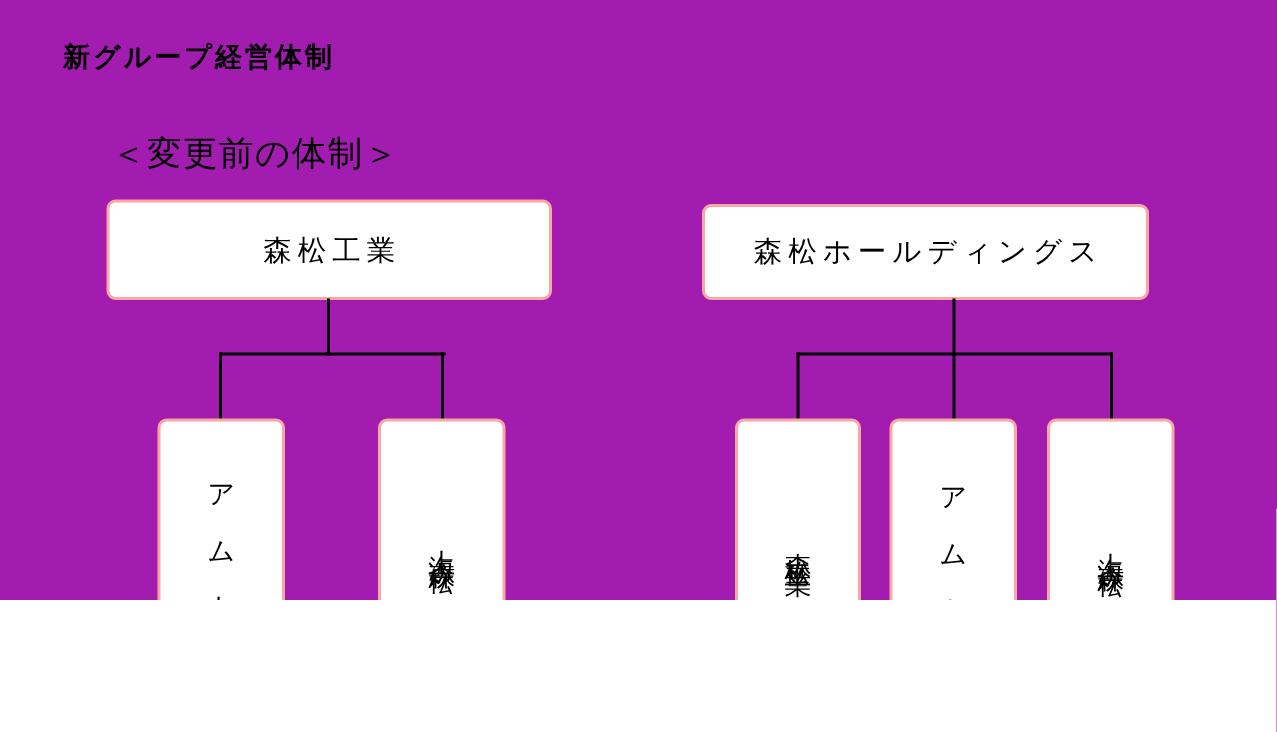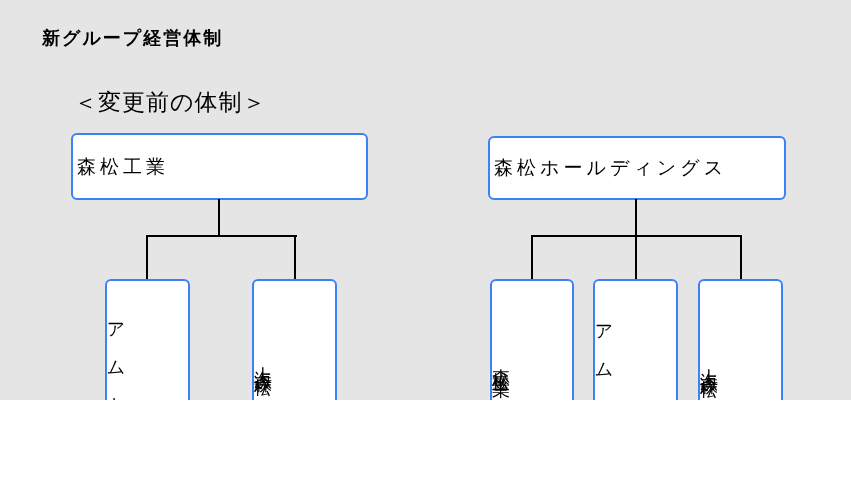--- a/index.html
+++ b/index.html
@@ -4,21 +4,21 @@
 <style>
   html, body {
     margin: 0;
     padding: 0;
     background: #ffffff;
   }
   .canvas {
     position: relative;
     width: 851px;
     height: 400px;
-    background: #e5e5e5;
+    background: #a21caf;
     color: #000000;
     font-family: "Liberation Serif", "DejaVu Serif", serif;
     overflow: hidden;
   }
   .title {
     position: absolute;
     left: 42px;
     top: 26px;
     font-family: "Liberation Sans", "DejaVu Sans", sans-serif;
     font-weight: 700;
@@ -31,34 +31,35 @@
     font-size: 23px;
     letter-spacing: 1px;
     white-space: nowrap;
   }
   .h-before { left: 74px;  top: 87px; }
   .h-after  { left: 486px; top: 88px; }
 
   .box {
     position: absolute;
     box-sizing: border-box;
-    border: 2px solid #3b82f6;
+    border: 2px solid #fca5a5;
     border-radius: 6px;
     background: #ffffff;
     display: flex;
     align-items: center;
+    justify-content: center;
   }
   .parent { font-size: 19px; }
   .parent .label-h {
     letter-spacing: 4px;
     margin-left: 4px; 
     white-space: nowrap;
   }
   .p-before { left: 71px;  top: 133px; width: 297px; height: 67px; }
-  .p-after  { left: 488px; top: 136px; width: 298px; height: 64px; }
+  .p-after  { left: 468px; top: 136px; width: 298px; height: 64px; }
 
   .c-b1 { left: 105px; top: 279px; width: 85px; height: 158px; }
   .c-b2 { left: 252px; top: 279px; width: 85px; height: 158px; }
   .c-a1 { left: 490px; top: 279px; width: 84px; height: 161px; }
   .c-a2 { left: 593px; top: 279px; width: 85px; height: 161px; }
   .c-a3 { left: 698px; top: 279px; width: 85px; height: 161px; }
 
   .v {
     writing-mode: vertical-rl;
     text-orientation: upright;

